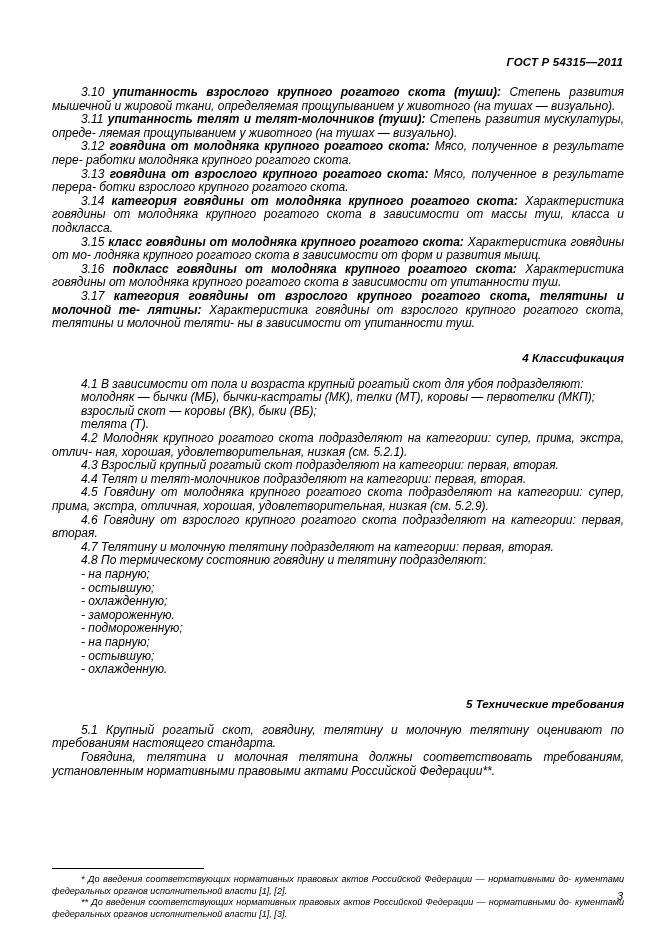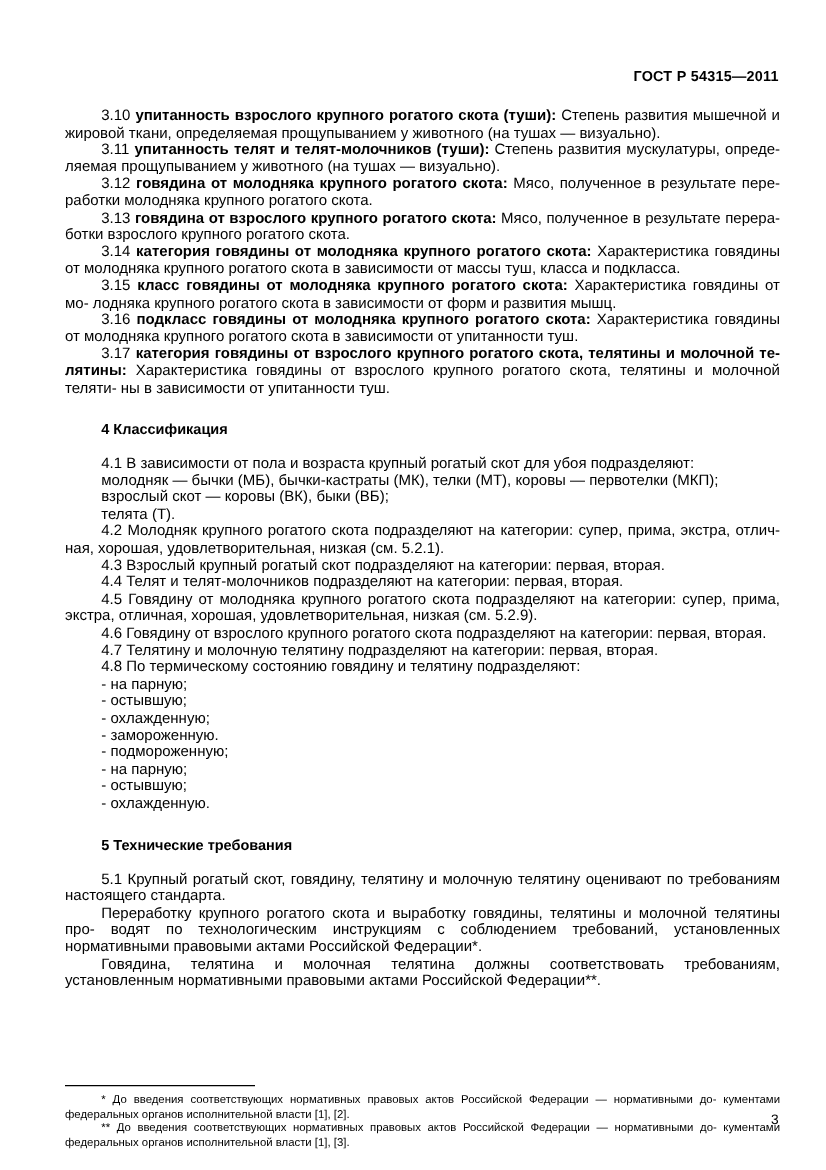--- a/index.html
+++ b/index.html
@@ -14,20 +14,21 @@
     color: #000000;
     position: relative;
     overflow: hidden;
   }
   .page {
     position: relative;
     width: 661px;
     height: 756px;
     box-sizing: border-box;
     padding: 0;
+    font-style: italic;
   }
   .header {
     position: absolute;
     top: 56px;
     right: 38px;
     font-size: 11.5px;
     font-weight: bold;
     letter-spacing: 0.2px;
     white-space: nowrap;
   }
@@ -52,20 +53,21 @@
   }
   .b {
     font-weight: bold;
   }
   h2.section {
     font-size: 11.6px;
     font-weight: bold;
     margin: 0;
     padding: 0;
     text-indent: 29px;
+    text-align: right;
   }
   .sp-before-sec {
     height: 20px;
   }
   .sp-after-sec {
     height: 14px;
   }
   .footnotes {
     position: absolute;
     left: 52px;
@@ -140,21 +142,20 @@
     <p class="para indent">- подмороженную;</p>
     <p class="para indent">- на парную;</p>
     <p class="para indent">- остывшую;</p>
     <p class="para indent">- охлажденную.</p>
 
     <div class="sp-before-sec"></div>
     <h2 class="section">5  Технические требования</h2>
     <div class="sp-after-sec"></div>
 
     <p class="para indent">5.1  Крупный рогатый скот, говядину, телятину и молочную телятину оценивают по требованиям настоящего стандарта.</p>
-    <p class="para indent">Переработку крупного рогатого скота и выработку говядины, телятины и молочной телятины про- водят  по  технологическим  инструкциям  с  соблюдением  требований,  установленных  нормативными правовыми актами Российской Федерации*.</p>
     <p class="para indent">Говядина, телятина и молочная телятина должны соответствовать требованиям, установленным нормативными правовыми актами Российской Федерации**.</p>
 
   </div>
 
   <div class="footnotes">
     <div class="fn-rule"></div>
     <p class="fn">*  До введения соответствующих нормативных правовых актов Российской Федерации — нормативными  до- кументами федеральных органов исполнительной власти [1], [2].</p>
     <p class="fn">**  До введения соответствующих нормативных правовых актов Российской Федерации — нормативными  до- кументами федеральных органов исполнительной власти  [1], [3].</p>
   </div>
 

